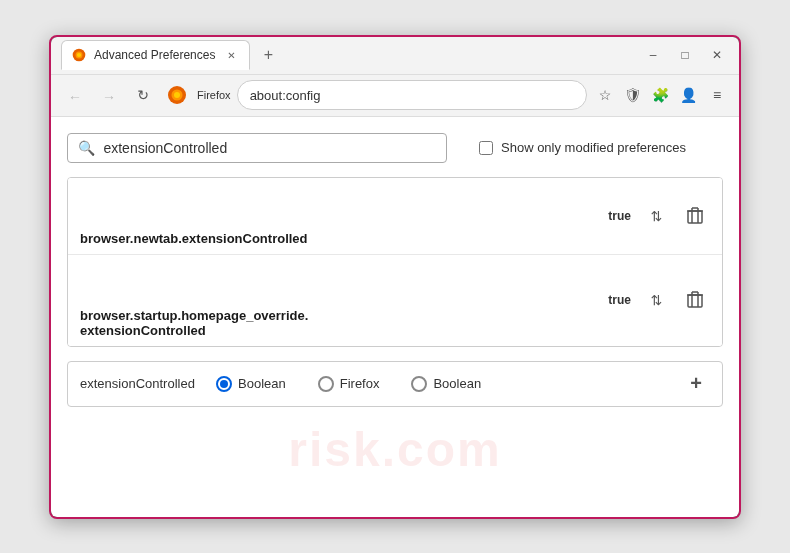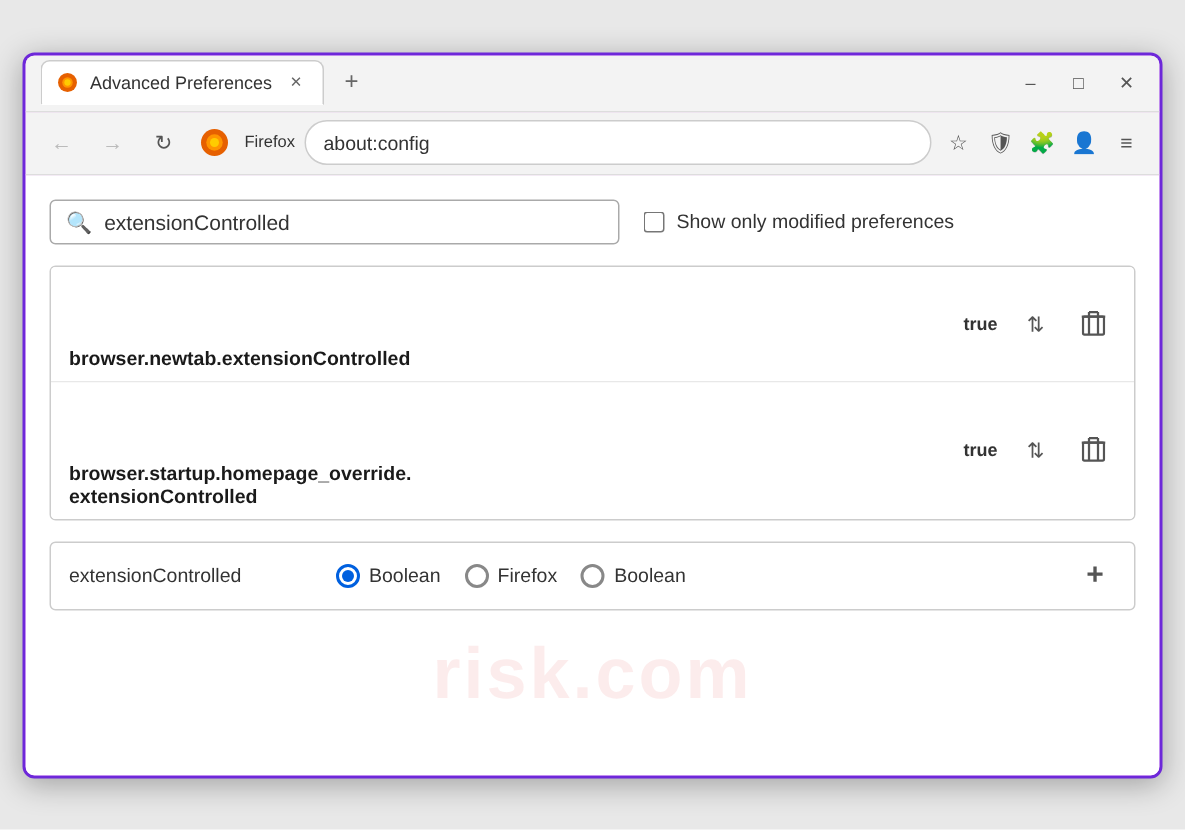--- a/index.html
+++ b/index.html
@@ -7,23 +7,23 @@
       font-family: -apple-system, BlinkMacSystemFont, 'Segoe UI', Arial, sans-serif;
       background: #e8e8e8;
       display: flex;
       justify-content: center;
       align-items: center;
       width: 790px;
       height: 553px;
       overflow: hidden;
     }
     .browser-window {
-      width: 760px;
-      background: #f0abfc;
-      border: 2px solid #6d28d9;
+      width: 692px;
+      background: #000000;
+      border: 2px solid #be185d;
       border-radius: 8px;
       overflow: hidden;
       box-shadow: 0 4px 20px rgba(0,0,0,0.3);
     }
     
     .title-bar {
       background: #f3f3f3;
       display: flex;
       align-items: center;
       padding: 6px 10px;
@@ -189,20 +189,21 @@
       font-size: 14px;
     }
     .checkbox-label {
       display: flex;
       align-items: center;
       gap: 8px;
       font-size: 13px;
       color: #333;
       cursor: pointer;
       white-space: nowrap;
+      margin-left: 16px;
     }
     .checkbox-label input[type="checkbox"] {
       width: 14px;
       height: 14px;
     }
     
     .prefs-table {
       border: 1px solid #ccc;
       border-radius: 4px;
       overflow: hidden;
@@ -259,23 +260,22 @@
       gap: 16px;
     }
     .add-pref-name {
       font-size: 13px;
       color: #333;
       min-width: 120px;
     }
     .radio-group {
       display: flex;
       align-items: flex-end;
-      gap: 16px;
+      gap: 32px;
       flex: 1;
-      margin-left: 42px;
     }
     .radio-option {
       display: flex;
       align-items: center;
       gap: 6px;
       font-size: 13px;
       color: #333;
       cursor: pointer;
     }
     .radio-circle {

